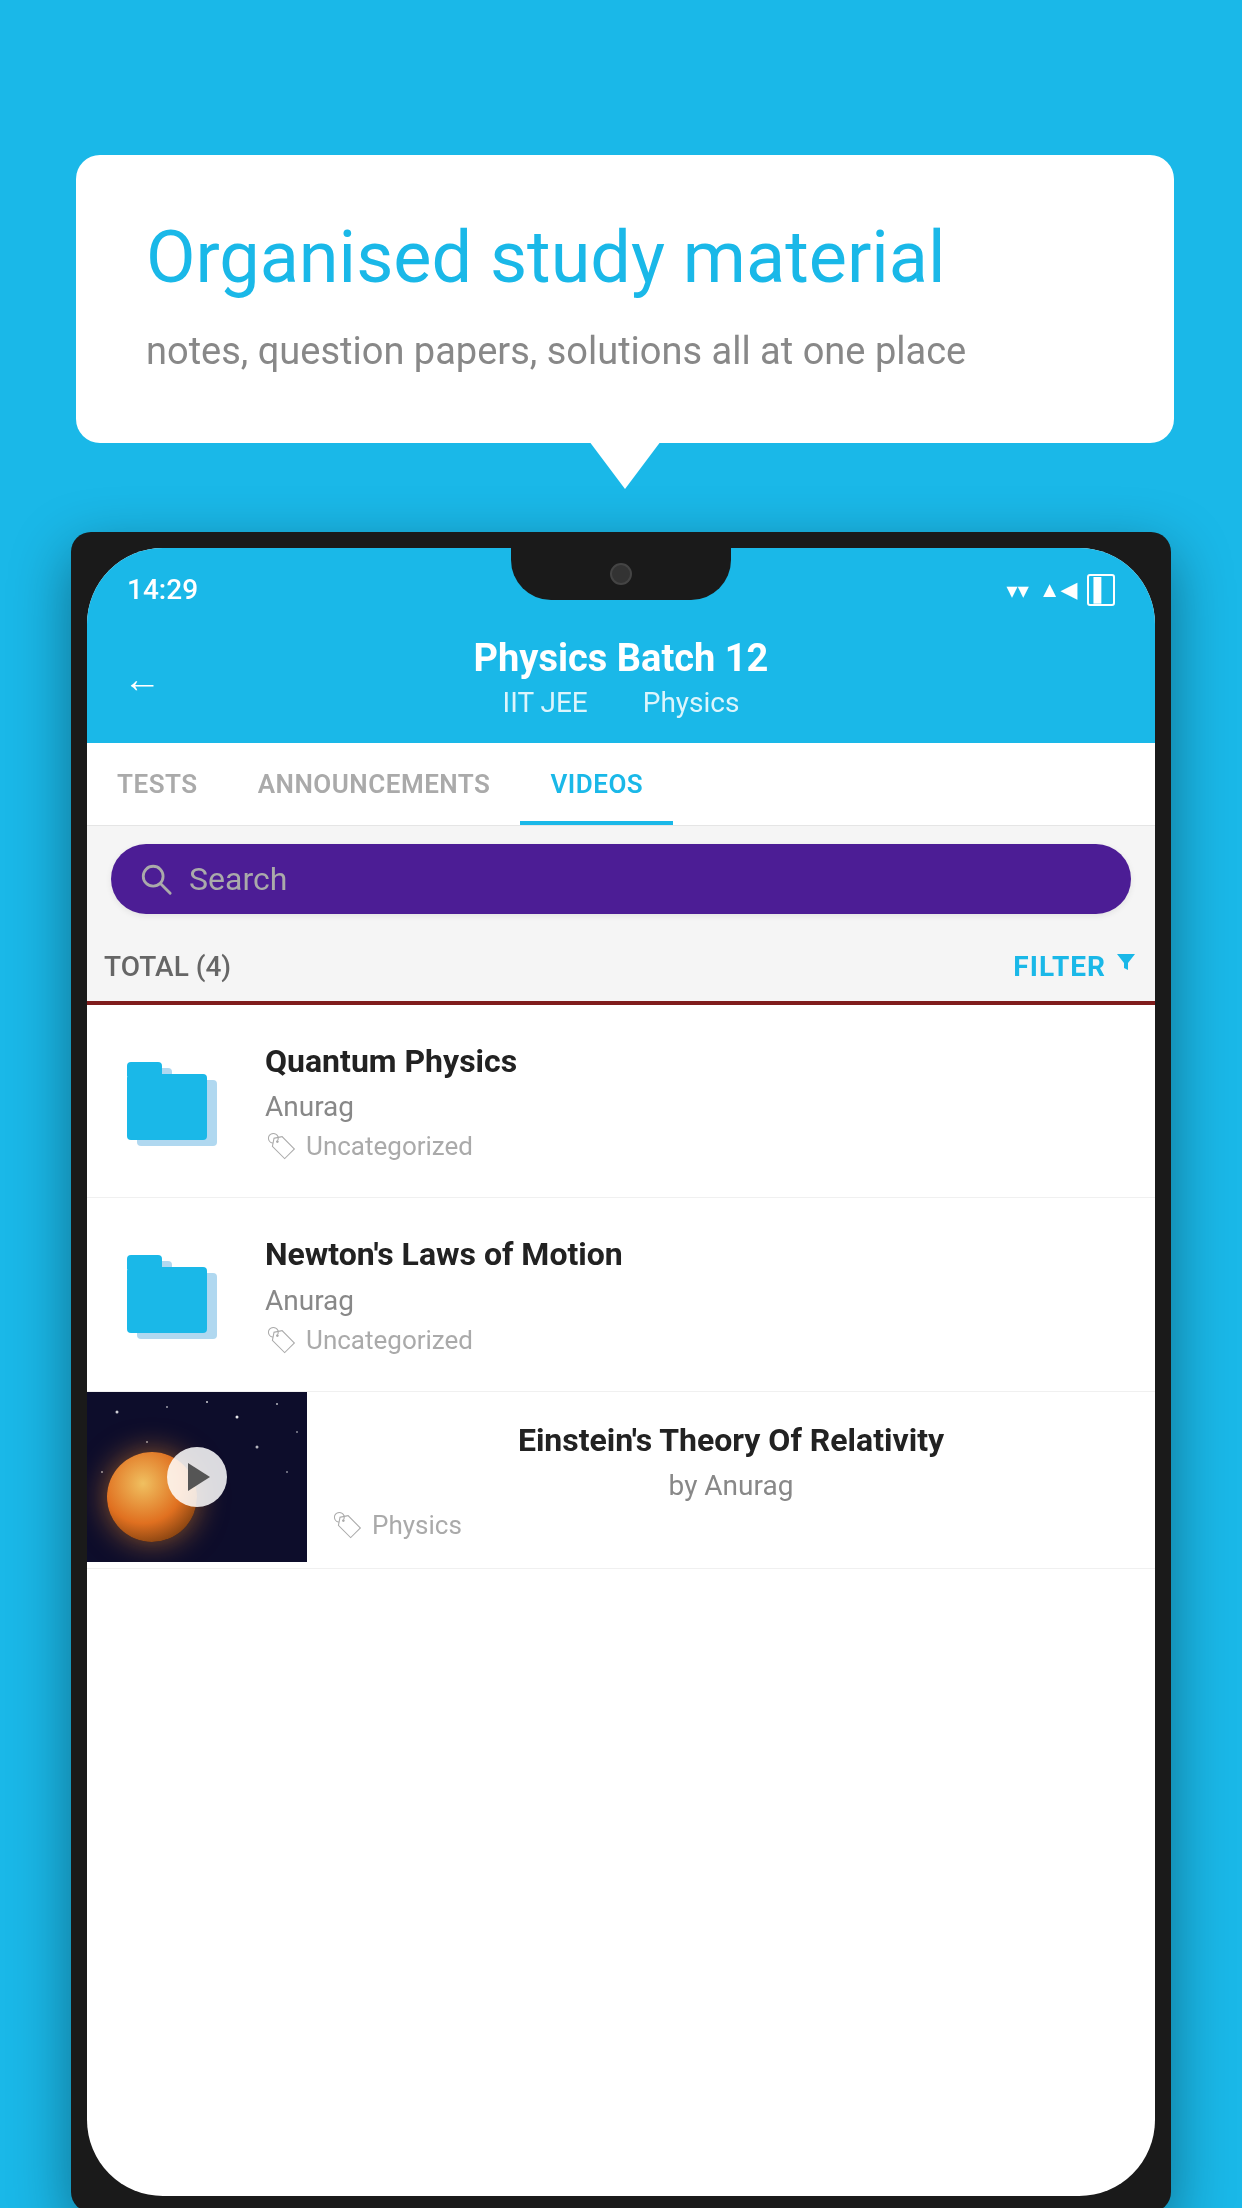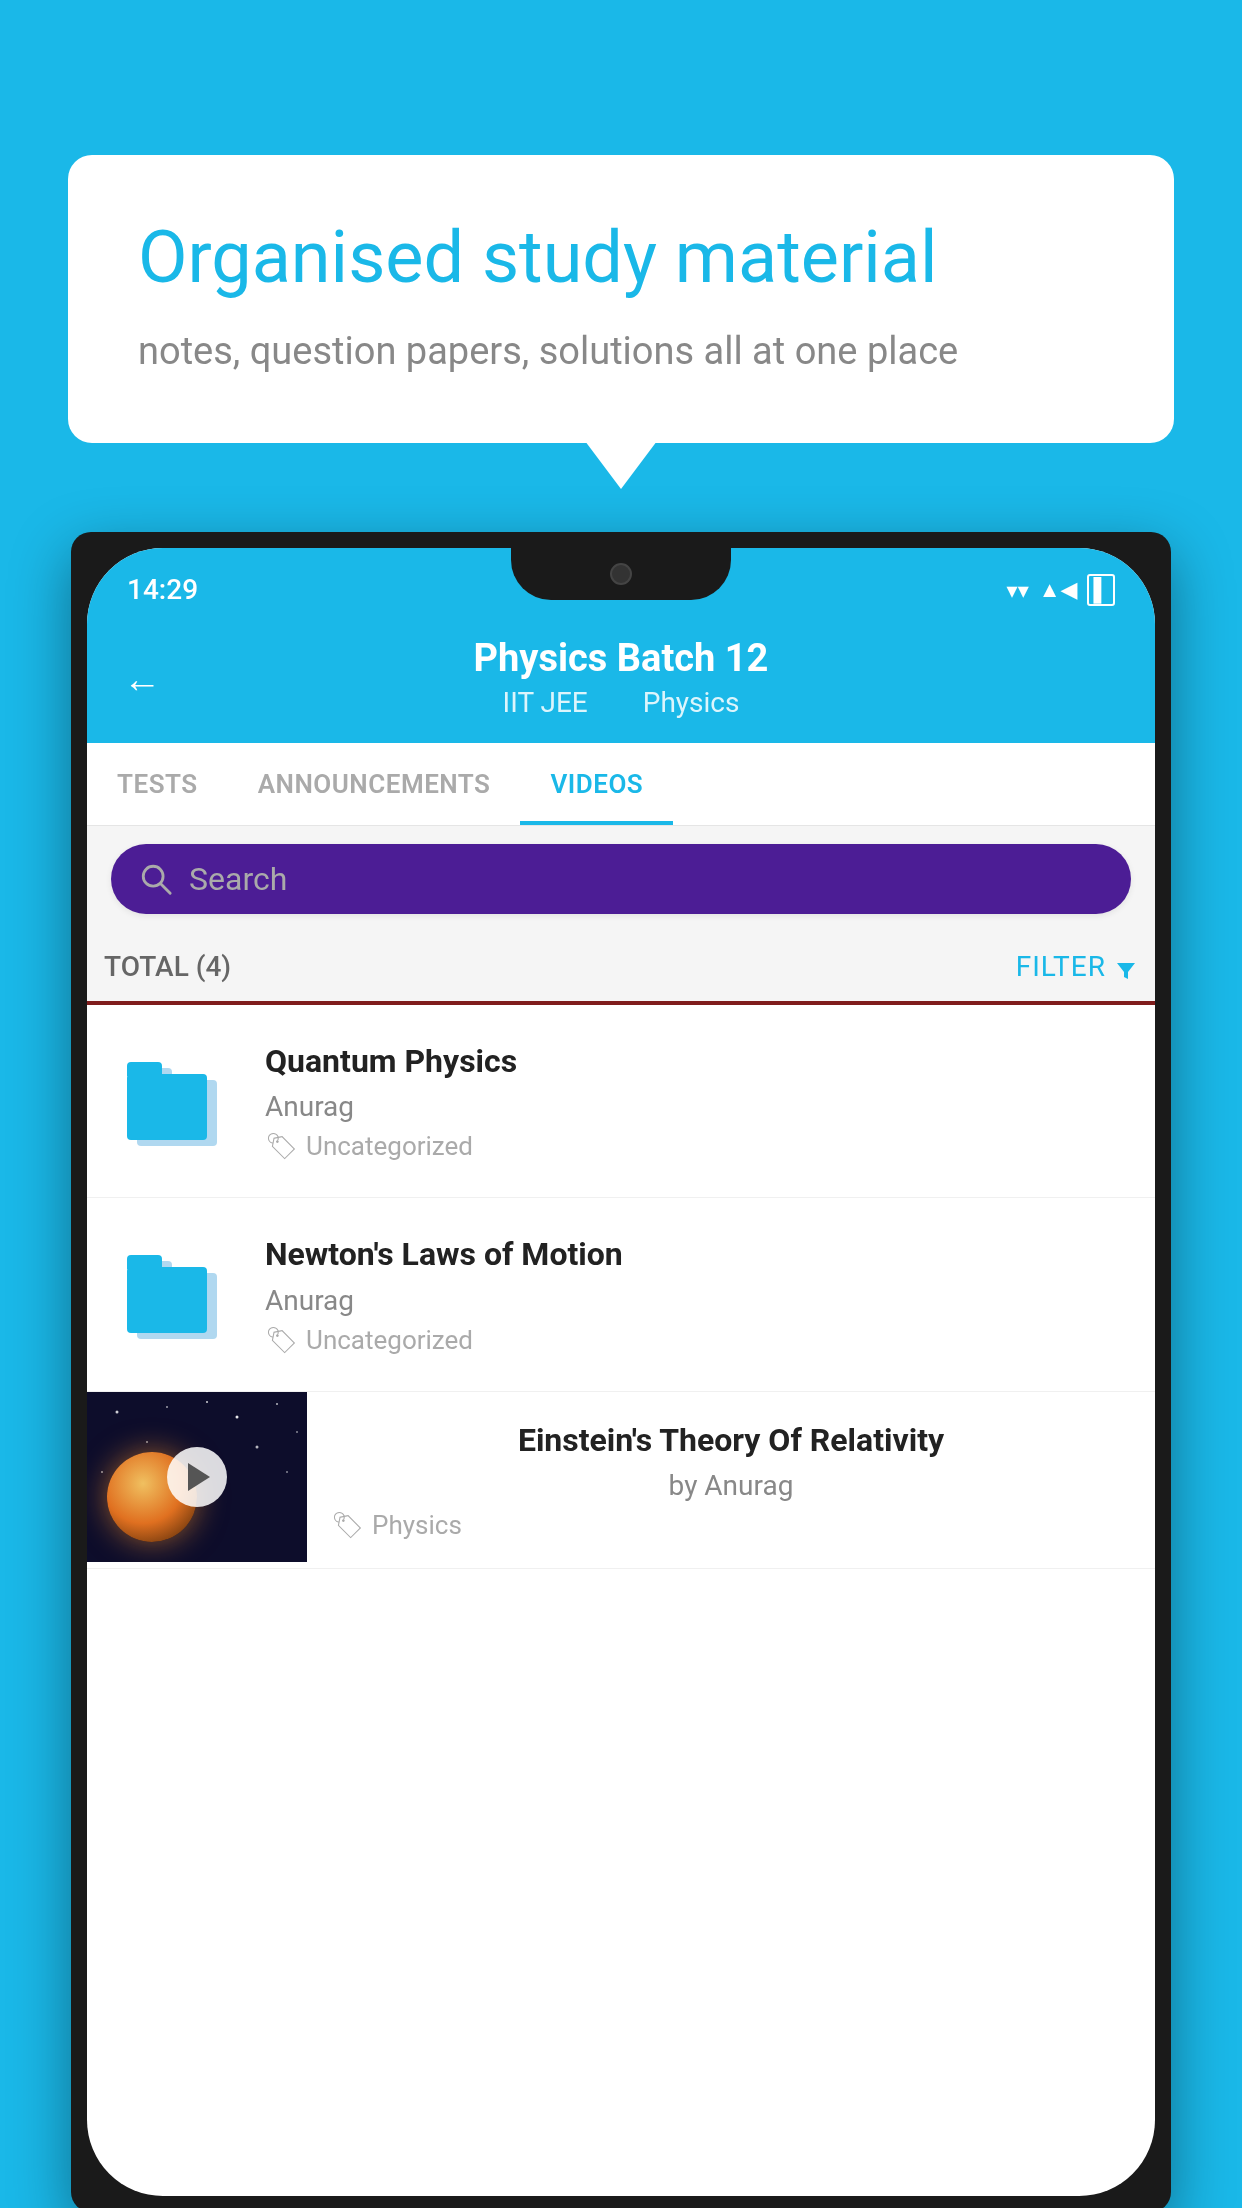--- a/index.html
+++ b/index.html
@@ -10,21 +10,21 @@
       background-color: #1ab8e8;
       font-family: 'Roboto', Arial, sans-serif;
       overflow: hidden;
       position: relative;
     }
 
     
     .speech-bubble-container {
       position: absolute;
       top: 155px;
-      left: 68px;
+      left: 76px;
       right: 68px;
     }
 
     .speech-bubble {
       background: white;
       border-radius: 24px;
       padding: 60px 70px 70px 70px;
       position: relative;
     }
 
@@ -243,23 +243,23 @@
 
     .total-count {
       color: #666;
       font-size: 28px;
       font-weight: 500;
     }
 
     .filter-btn {
       color: #1ab8e8;
       font-size: 28px;
-      font-weight: 400;
-      display: flex;
-      align-items: flex-end;
+      font-weight: 700;
+      display: flex;
+      align-items: flex-start;
       gap: 8px;
       letter-spacing: 1px;
     }
 
     
     .video-list {
       background: white;
       flex: 1;
     }
 

